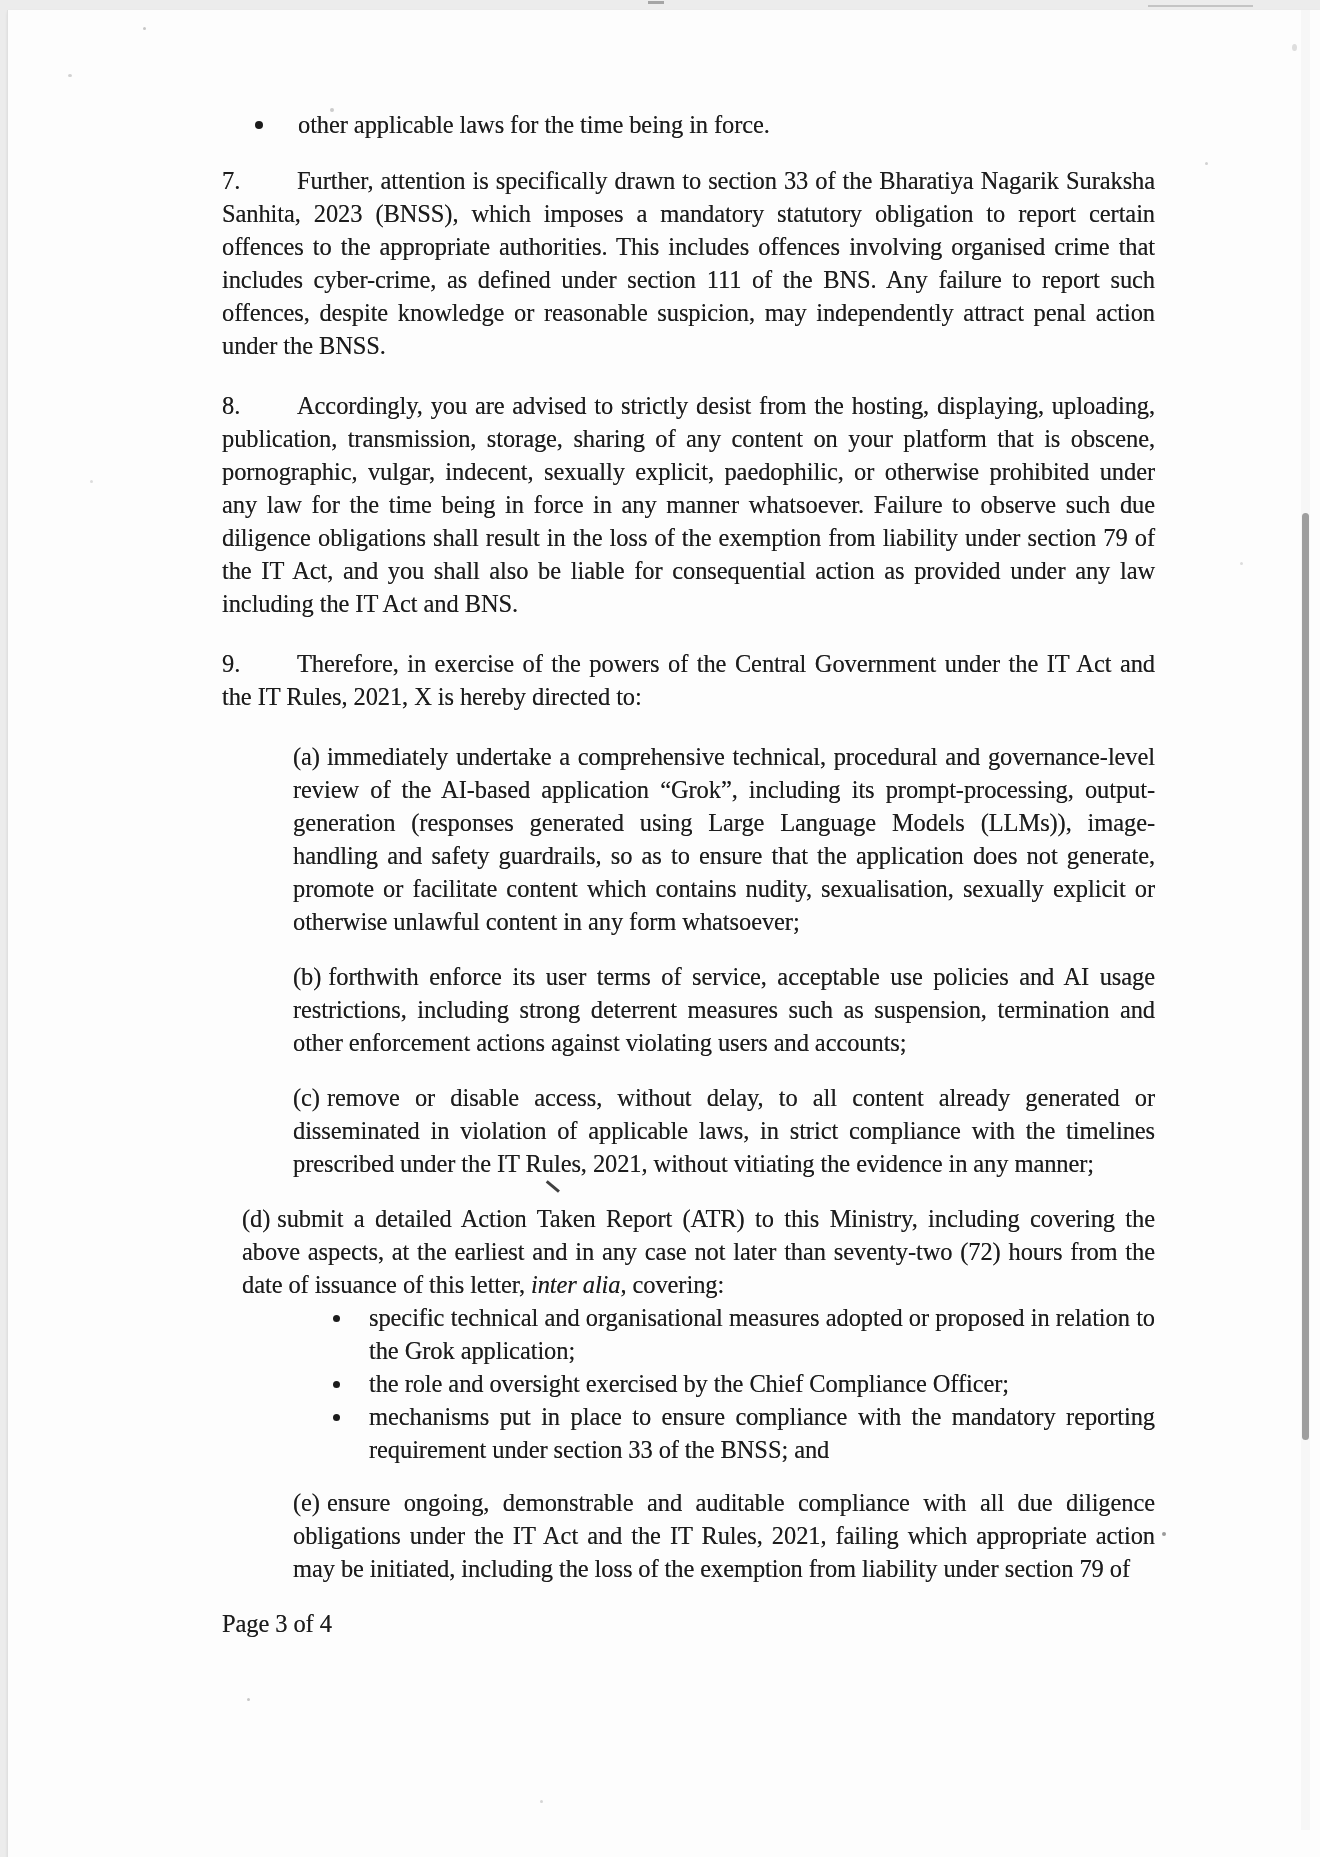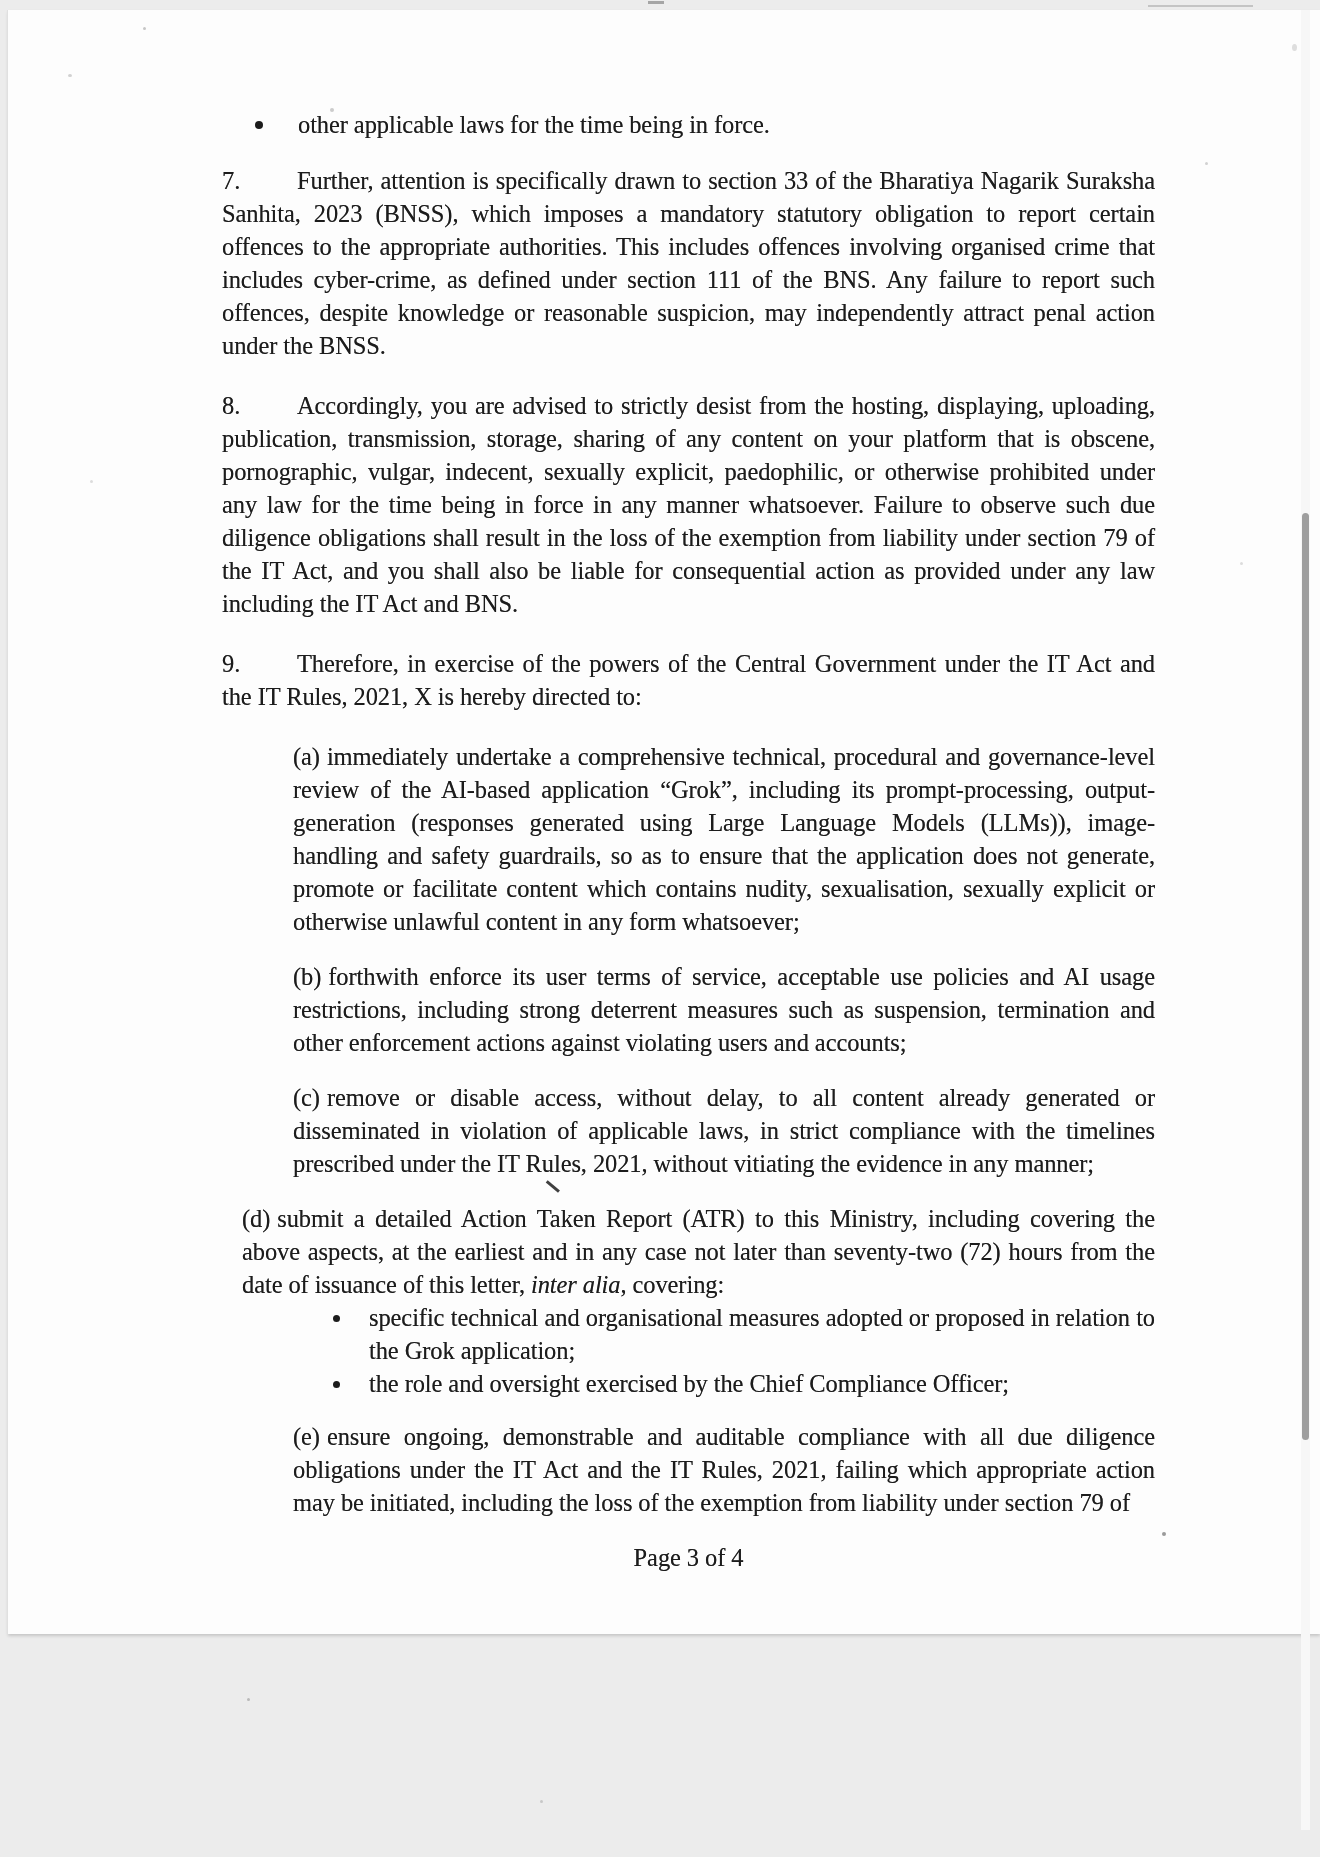--- a/index.html
+++ b/index.html
@@ -6,21 +6,21 @@
   html, body { width:1320px; height:1857px; }
   body {
     position:relative;
     background: var(--backdrop_bg, #ececec);
     font-family: "Liberation Serif", serif;
     color: var(--ink, #1c1c1c);
     overflow:hidden;
   }
   .page {
     position:absolute; left:8px; top:10px;
-    width:1312px; height:1624px;
+    width:1312px; height:1848px;
     background: var(--page_bg, #fdfdfd);
     box-shadow: -1px 0 0 #e0e0e0, 0 2px 3px rgba(0,0,0,0.16);
   }
   .content {
     position:absolute; left:214px; top:98px; width:933px;
     font-size:24.5px; line-height:33px;
     text-align:justify;
     letter-spacing:-0.1px;
     text-shadow: 0 0 0.6px rgba(25,25,25,0.6);
   }
@@ -34,21 +34,21 @@
   .btext { flex:1; text-align:justify; }
   .para { margin-bottom:27px; }
   .para-num { display:inline-block; width:75px; }
   .dir { margin-left:71px; margin-bottom:22px; }
   .dir-label { margin-right:7px; }
   .dir-d { margin-bottom:0;margin-left:20px; }
   .dbullets { margin-left:71px; margin-bottom:20px; }
   .dbullet { display:flex; }
   .dbullet .dot { width:7px; height:7px; margin:14px 0 0 40px; }
   .italic { font-style:italic; }
-  .footer { text-align:center; margin-top:4px; }
+  .footer { margin-top:4px; }
   .scroll-track {
     position:absolute; left:1301px; top:10px; width:9px; height:1820px;
     background:#f7f7f7;
   }
   .scroll-thumb {
     position:absolute; left:1302px; top:513px; width:7px; height:927px;
     border-radius:4px;
     background: var(--scrollbar, #9e9e9e);
   }
   .speck { position:absolute; background:#222; border-radius:50%; }
@@ -91,20 +91,26 @@
             <div class="dot"></div>
           </div>
         <div class="btext">specific technical and organisational measures adopted or proposed in relation to the Grok application;</div>
       </div>
       <div class="dbullet">
         <div class="glyph-box">
             <div class="dot"></div>
           </div>
         <div class="btext">the role and oversight exercised by the Chief Compliance Officer;</div>
       </div>
+      <div class="dbullet">
+        <div class="glyph-box">
+            <div class="dot"></div>
+          </div>
+        <div class="btext">mechanisms put in place to ensure compliance with the mandatory reporting requirement under section 33 of the BNSS; and</div>
+      </div>
     </div>
 
     <p class="dir"><span class="dir-label">(e)</span><span>ensure ongoing, demonstrable and auditable compliance with all due diligence obligations under the IT Act and the IT Rules, 2021, failing which appropriate action may be initiated, including the loss of the exemption from liability under section 79 of</span></p>
 
     <div class="footer">Page 3 of 4</div>
   </div>
 </div>
 
 <div class="scroll-track"></div>
 <div class="scroll-thumb"></div>

